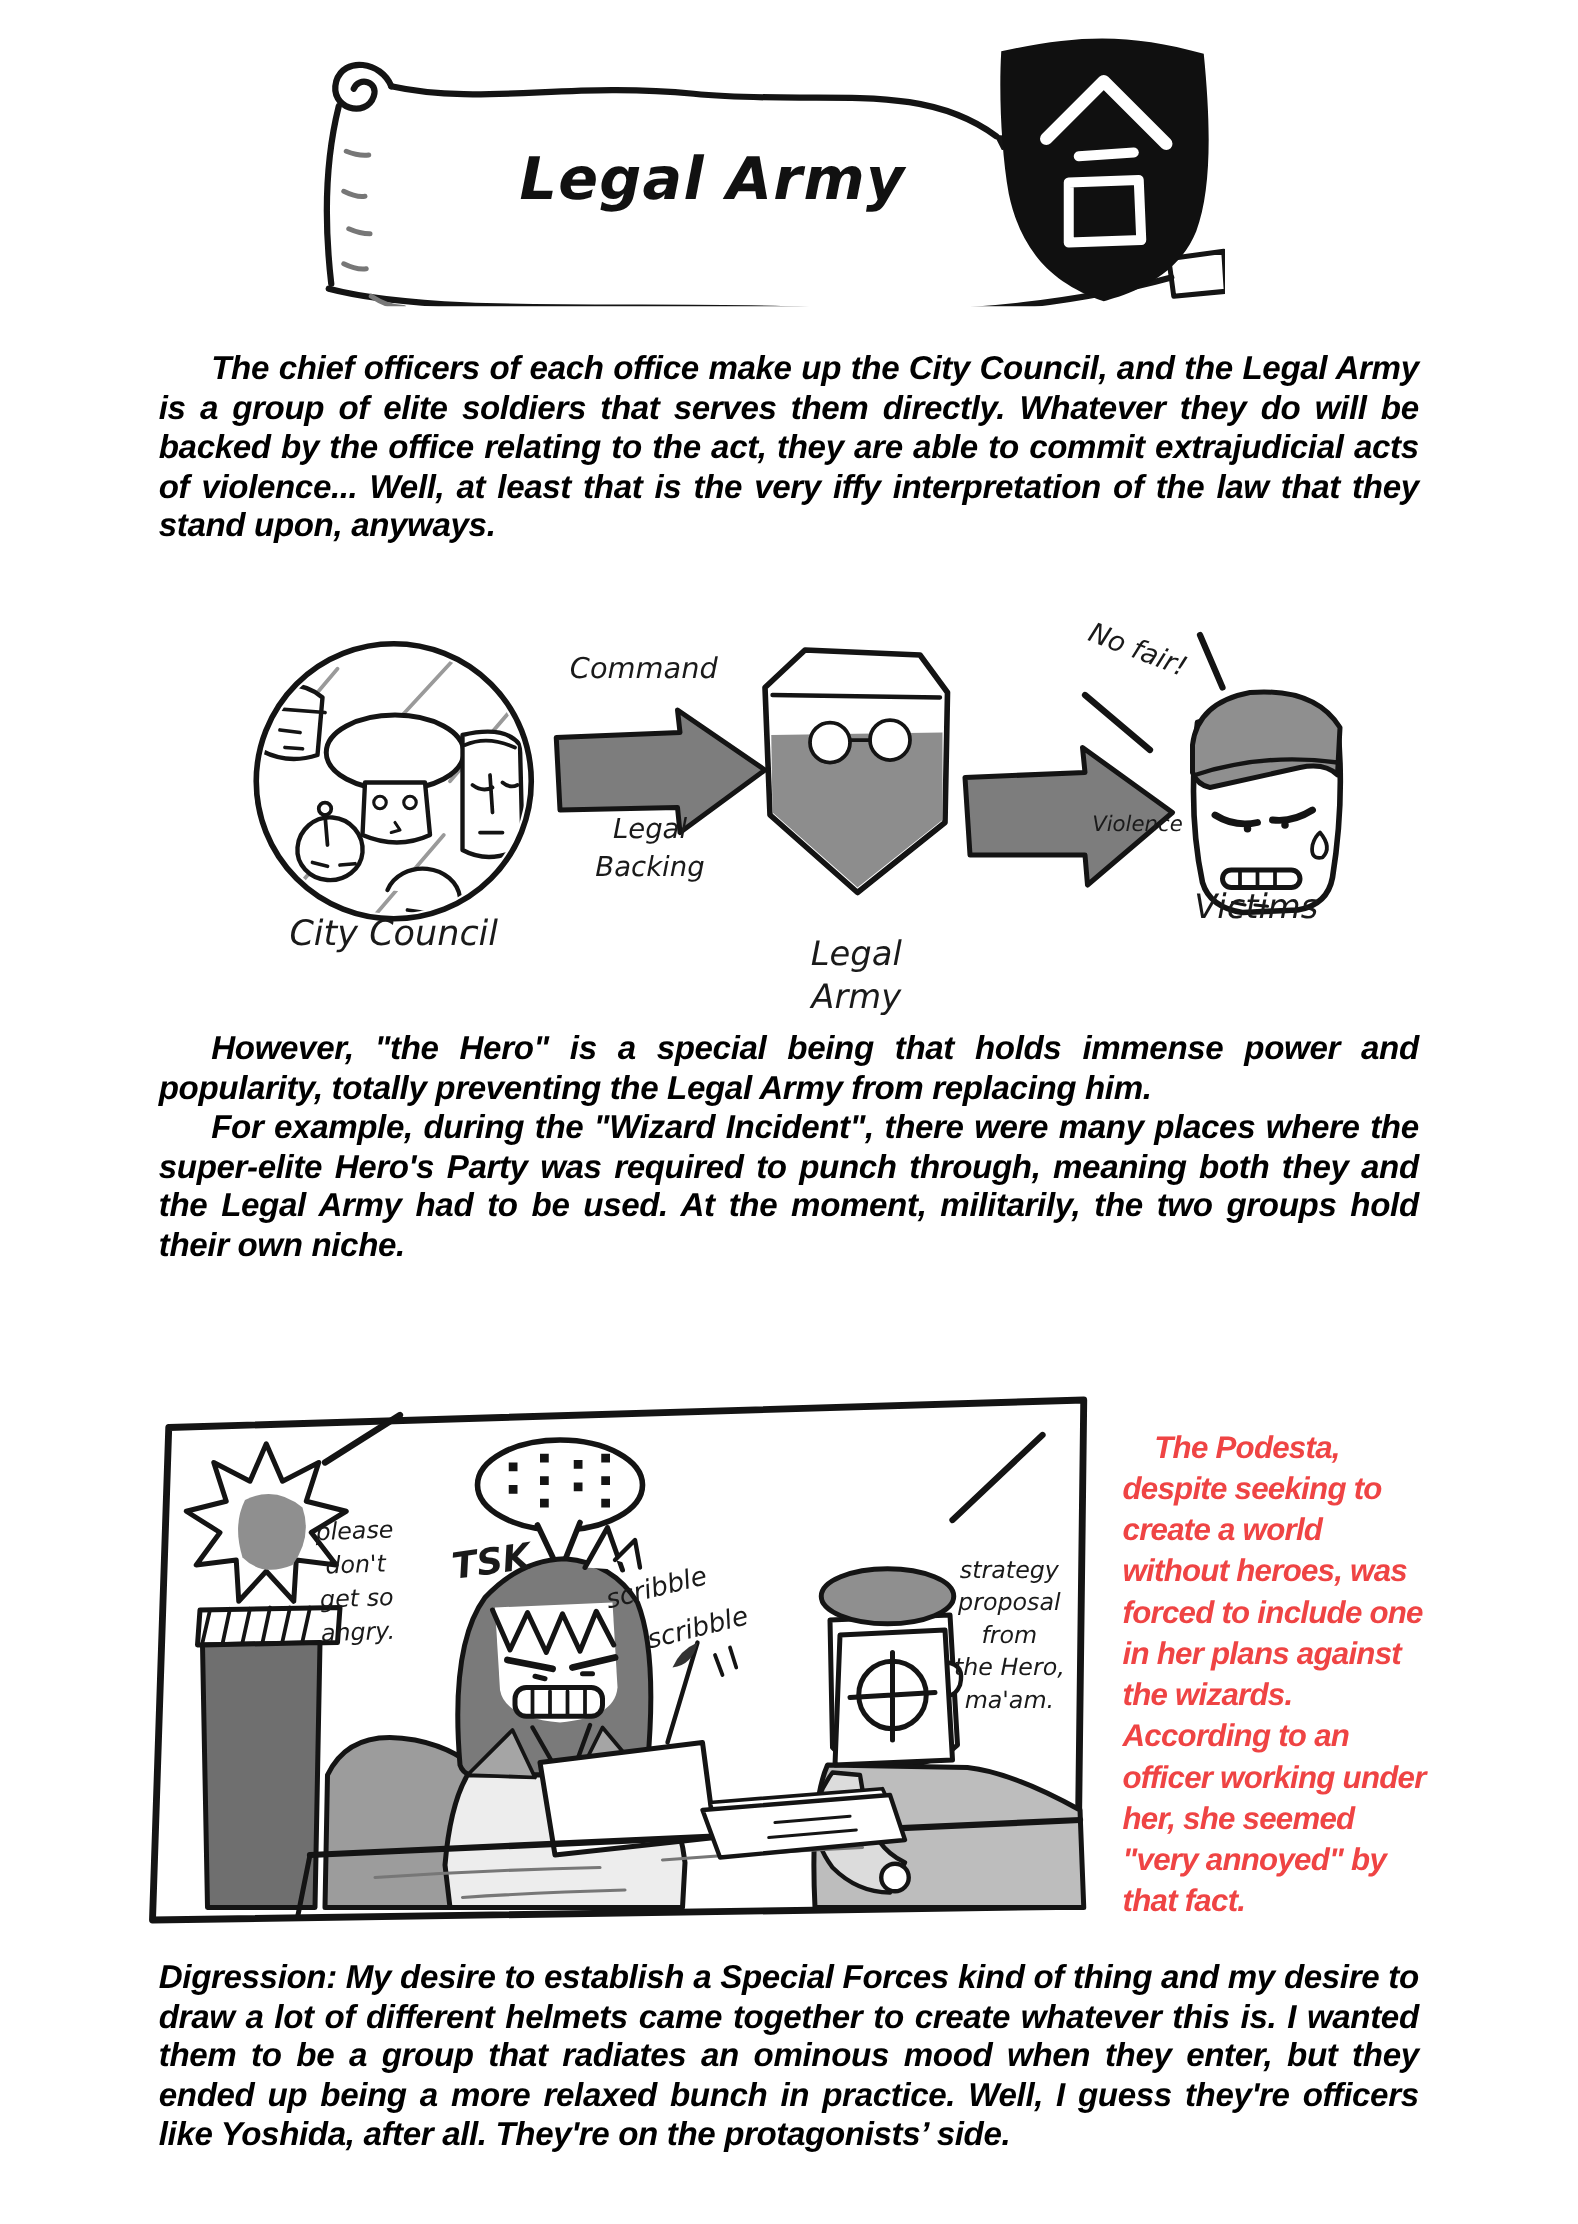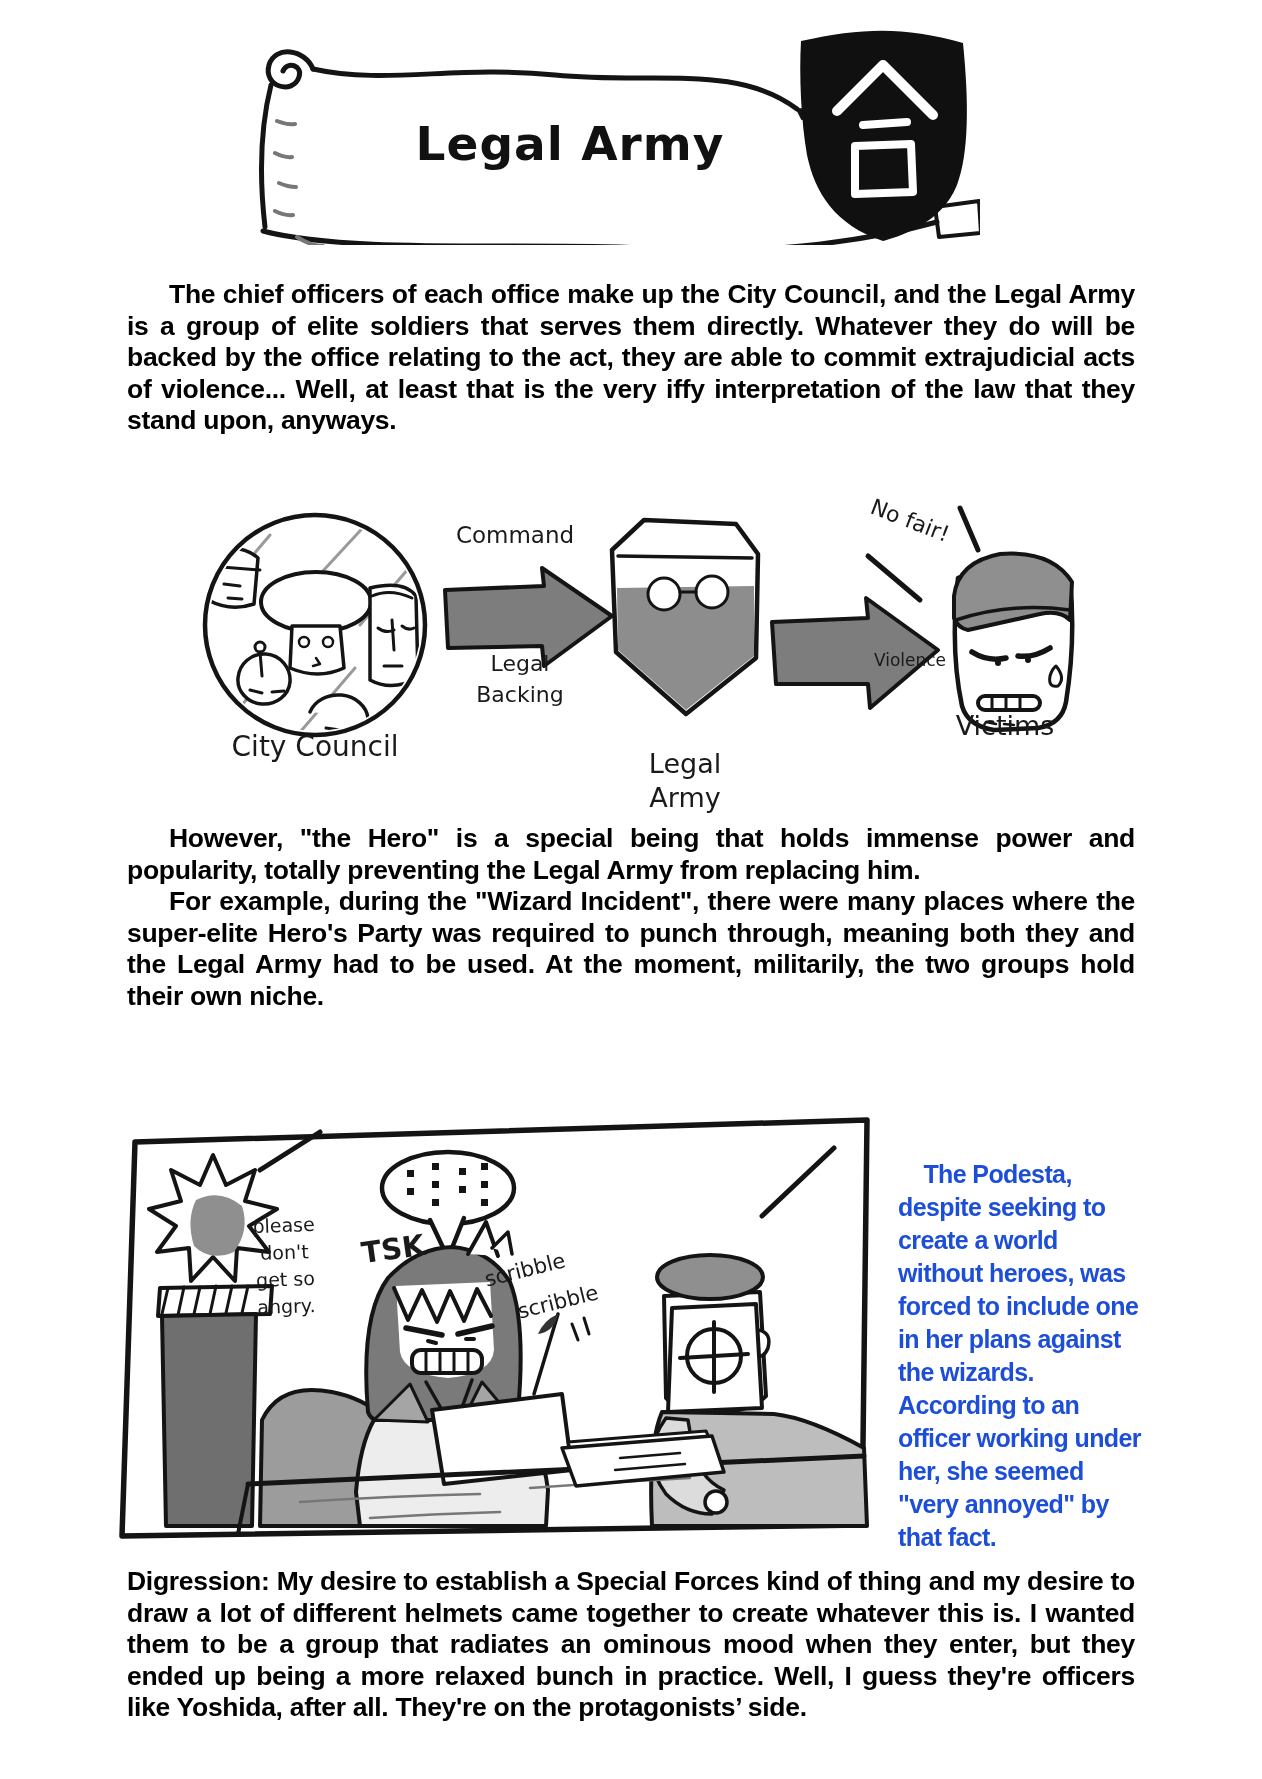--- a/index.html
+++ b/index.html
@@ -1,29 +1,29 @@
 <!DOCTYPE html>
 <html><head>
 <meta charset="utf-8">
 <style>
   html,body{margin:0;padding:0;background:#ffffff;}
   .page{position:relative;width:1262px;height:1779px;background:#fff;overflow:hidden;
-        font-family:"Liberation Sans",sans-serif;color:#141414;}
+        font-family:"Liberation Sans",sans-serif;color:#141414;font-style:italic;}
   svg{position:absolute;display:block;}
   .jtext{position:absolute;font-weight:bold;font-size:26.5px;line-height:31.5px;
          text-align:justify;letter-spacing:-0.3px;color:#000000;}
   .jtext p{margin:0;text-indent:42px;}
   .jtext p.noind{text-indent:0;}
   .title{position:absolute;left:380px;top:116px;width:380px;text-align:center;
          font-family:"DejaVu Sans",sans-serif;font-weight:bold;font-size:47px;
          letter-spacing:1px;color:#111;}
   .hand{position:absolute;font-family:"DejaVu Sans",sans-serif;color:#1a1a1a;
         white-space:pre-line;text-align:center;}
   .sidenote{position:absolute;left:898px;top:1142px;font-weight:bold;font-size:25px;
-            line-height:33px;letter-spacing:-0.6px;white-space:pre;color:#1d4ed8;margin-top:16px;}
+            line-height:33px;letter-spacing:-0.6px;white-space:pre;color:#ef4444;}
   .k{stroke:#141414;stroke-linecap:round;stroke-linejoin:round;fill:none;}
 </style>
 </head>
 <body>
 
 <div class="page">
 
   <svg style="left:235px;top:25px" width="745" height="220" viewBox="0 0 745 220">
     <g class="k" stroke-width="5">
 
@@ -200,20 +200,25 @@
     </g>
   </svg>
 
   <div class="hand" style="left:230px;top:1212px;width:110px;font-size:19px;line-height:27px;transform:rotate(-2deg)">please
 don't
 get so
 angry.</div>
   <div class="hand" style="left:348px;top:1232px;width:90px;font-size:29px;font-weight:bold;transform:rotate(-8deg)">TSK</div>
   <div class="hand" style="left:455px;top:1258px;width:140px;font-size:21px;transform:rotate(-14deg)">scribble</div>
   <div class="hand" style="left:488px;top:1290px;width:140px;font-size:21px;transform:rotate(-14deg)">scribble</div>
+  <div class="hand" style="left:745px;top:1243px;width:125px;font-size:19px;line-height:26px">strategy
+proposal
+from
+the Hero,
+ma'am.</div>
 
   <div class="sidenote">    The Podesta,
 despite seeking to
 create a world
 without heroes, was
 forced to include one
 in her plans against
 the wizards.
 According to an
 officer working under

